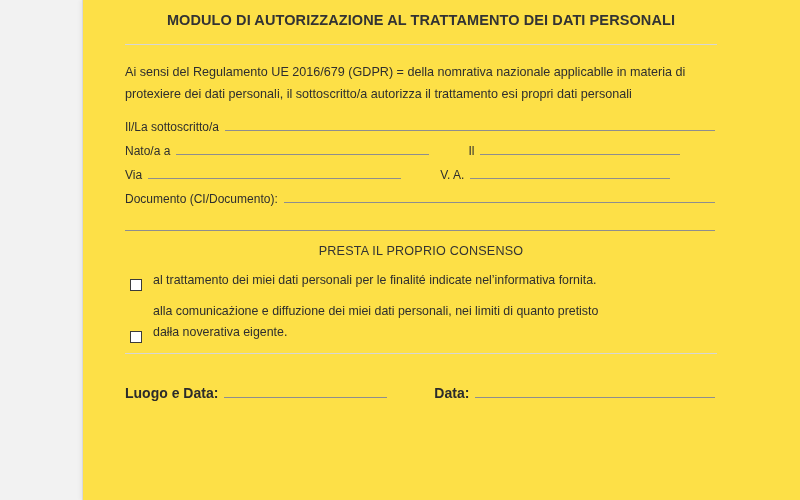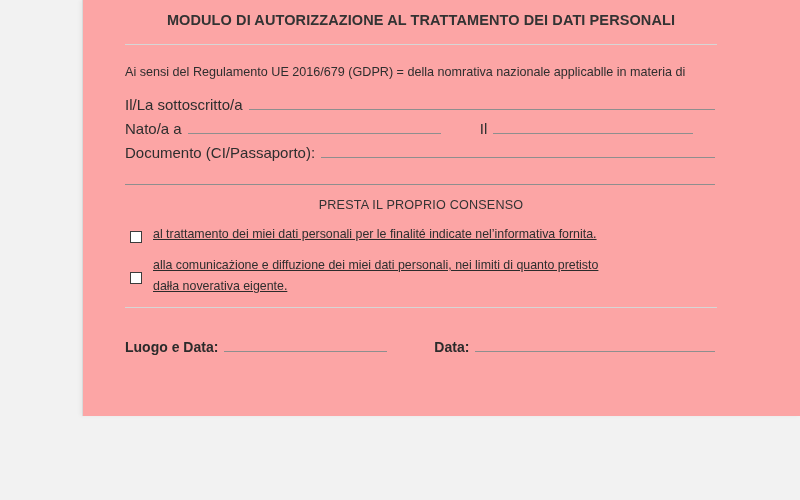--- a/index.html
+++ b/index.html
@@ -17,22 +17,22 @@
   #page-backdrop {
     position: absolute;
     inset: 0;
     background: #f2f2f2;
   }
   #sheet {
     position: absolute;
     left: 82px;
     top: 0;
     width: 718px;
-    height: 416px;
-    background: #fca5a5;
+    height: 500px;
+    background: #fde047;
     border-left: 1px solid #d9d9d9;
     box-shadow: -2px 0 4px rgba(0,0,0,0.045);
     box-sizing: border-box;
   }
   #content {
     position: absolute;
     left: 42px;
     top: 0;
     width: 592px;
   }
@@ -62,21 +62,21 @@
     line-height: 22px;
     color: #2e2e2e;
   }
   .intro .ln { display: block; white-space: nowrap; }
 
   .fields { margin-top: 13px; }
   .field-row {
     display: flex;
     align-items: baseline;
     height: 24px;
-    font-size: 15px;
+    font-size: 12px;
     color: #2e2e2e;
     white-space: nowrap;
   }
   .field-label { flex: 0 0 auto; }
   .field-line {
     flex: 1 1 auto;
     border-bottom: 1px solid #8e8e8e;
     height: 12px;
     margin-left: 6px;
     margin-right: 2px;
@@ -92,23 +92,22 @@
     text-align: center;
     font-size: 12.6px;
     font-weight: normal;
     letter-spacing: 0.2px;
     color: #333333;
   }
 
   .checkbox-list { margin-top: 12px; }
   .check-item {
     display: flex;
-    align-items: center;
+    align-items: flex-end;
     margin-bottom: 10px;
-    text-decoration: underline;
   }
   .checkbox {
     flex: 0 0 auto;
     width: 10px;
     height: 10px;
     border: 1.4px solid #3b3b3b;
     background: #ffffff;
     margin-top: 4px;
     margin-left: 5px;
   }
@@ -153,40 +152,47 @@
 <div id="page-backdrop"></div>
 
 <div id="sheet">
   <div id="content">
 
     <div class="doc-title">MODULO DI AUTORIZZAZIONE AL TRATTAMENTO DEI DATI PERSONALI</div>
     <div class="rule title-rule"></div>
 
     <div class="intro">
       <span class="ln">Ai sensi del Regulamento UE 2016/679 (GDPR) = della nomrativa nazionale applicablle in materia di</span>
+      <span class="ln">protexiere dei dati personali, il sottoscritto/a autorizza il trattamento esi propri dati personali</span>
     </div>
 
     <div class="fields">
 
       <div class="field-row">
         <span class="field-label">Il/La sottoscritto/a</span>
         <span class="field-line"></span>
       </div>
 
       <div class="field-row">
         <span class="field-label">Nato/a a</span>
         <span class="field-line short-a"></span>
         <span class="field-label inline-gap">Il</span>
         <span class="field-line short-b"></span>
       </div>
 
 
-
-      <div class="field-row">
-        <span class="field-label">Documento (CI/Passaporto):</span>
+      <div class="field-row">
+        <span class="field-label">Via</span>
+        <span class="field-line short-a"></span>
+        <span class="field-label inline-gap">V. A.</span>
+        <span class="field-line short-b"></span>
+      </div>
+
+      <div class="field-row">
+        <span class="field-label">Documento (CI/Documento):</span>
         <span class="field-line"></span>
       </div>
 
       <div class="blank-rule-row">
         <span class="field-line"></span>
       </div>
 
     </div>
 
     <div class="consent-heading">PRESTA IL PROPRIO CONSENSO</div>

